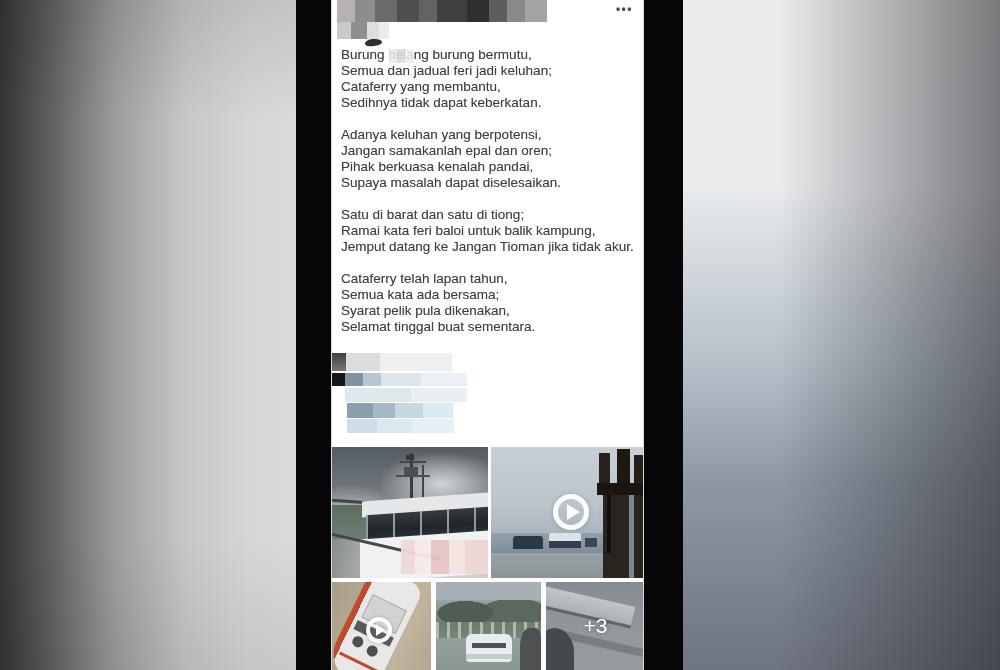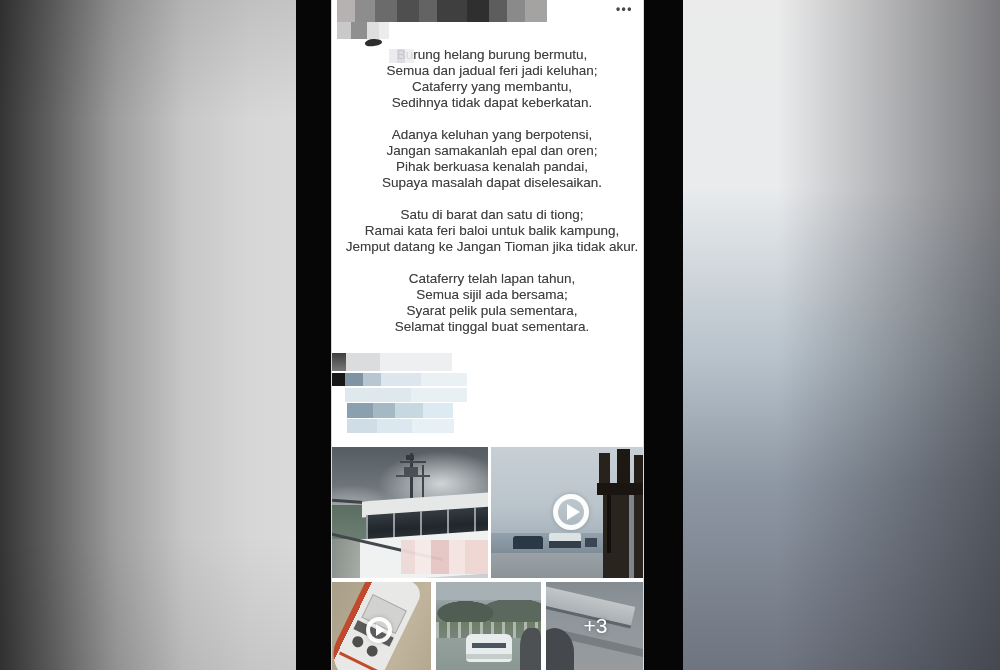--- a/index.html
+++ b/index.html
@@ -28,21 +28,21 @@
 
   .mz { position:absolute; }
 
   .more-btn { position:absolute; right:10px; top:2px; background:none; border:none;
     color:#4a4a4a; font-size:12px; font-weight:bold; letter-spacing:1.5px; cursor:pointer;
     font-family:"Liberation Sans", sans-serif; }
 
   .poem { position:absolute; left:9px; top:47px; width:302px;
     font-size:13.5px; line-height:16px; color:#3f3f3f;
     text-shadow:0 0 0.5px rgba(70,70,70,0.45); }
-  .stanza { margin-bottom:16px;text-align:center; }
+  .stanza { margin-bottom:16px; }
   .line { white-space:nowrap; }
 
   .word-blur { position:absolute; left:57px; top:49px; width:25px; height:14px; opacity:.88;
     background:linear-gradient(90deg,#e9e9ec 0 8px,#d9dade 8px 16px,#eeeef2 16px 25px); }
   .smudge { position:absolute; left:33px; top:39px; width:17px; height:7px; background:#2d2d2d;
     border-radius:50% 60% 45% 45%; transform:rotate(-7deg); }
 
   
   .photos { position:absolute; left:0; top:447px; width:313px; height:223px; background:#fff; }
   .photo { position:absolute; overflow:hidden; cursor:pointer; }
@@ -88,22 +88,22 @@
         <div class="line">Pihak berkuasa kenalah pandai,</div>
         <div class="line">Supaya masalah dapat diselesaikan.</div>
       </div>
       <div class="stanza">
         <div class="line">Satu di barat dan satu di tiong;</div>
         <div class="line">Ramai kata feri baloi untuk balik kampung,</div>
         <div class="line">Jemput datang ke Jangan Tioman jika tidak akur.</div>
       </div>
       <div class="stanza">
         <div class="line">Cataferry telah lapan tahun,</div>
-        <div class="line">Semua sijil ada bersama;</div>
-        <div class="line">Syarat pelik pula sementara,</div>
+        <div class="line">Semua kata ada bersama;</div>
+        <div class="line">Syarat pelik pula dikenakan,</div>
         <div class="line">Selamat tinggal buat sementara.</div>
       </div>
     </div>
     <div class="word-blur"></div>
 
     <div>
       <div class="mz" style="left:0;   top:353px; width:14px; height:18px; background:linear-gradient(180deg,#3f3f3f,#787878);"></div>
       <div class="mz" style="left:14px;top:353px; width:34px; height:18px; background:#dadcde;"></div>
       <div class="mz" style="left:48px;top:353px; width:72px; height:18px; background:#edeff1;"></div>
       <div class="mz" style="left:0;   top:373px; width:13px; height:13px; background:#161616;"></div>

